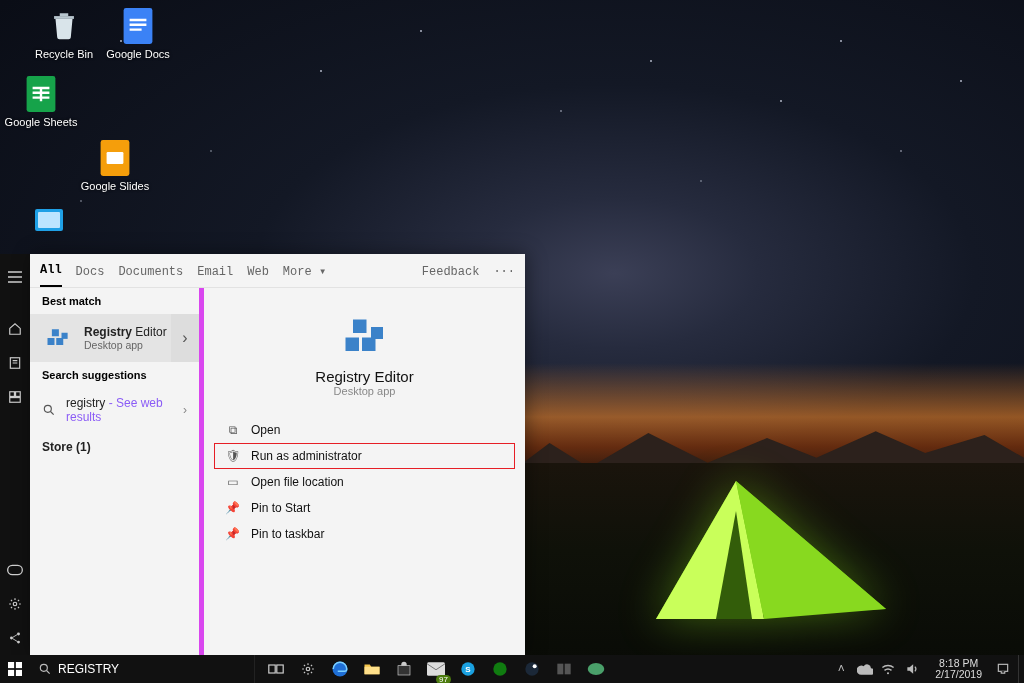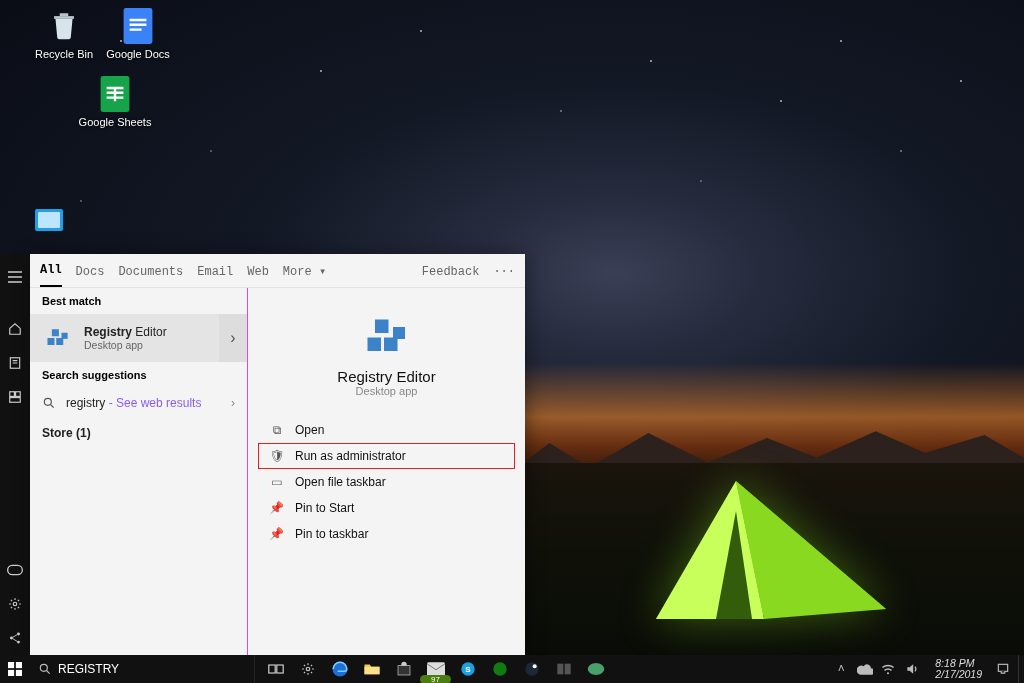--- a/index.html
+++ b/index.html
@@ -99,21 +99,21 @@
     left: 30px;
     top: 254px;
     width: 495px;
     bottom: 28px;
     background: #f4f4f4;
     color: #222;
     z-index: 5;
     display: flex;
     box-shadow: 2px 0 18px rgba(0,0,0,.4);
   }
-  .panel-left { width: 218px; border-right: 1px solid #d946ef; display:flex; flex-direction:column; }
+  .panel-left { width: 174px; border-right: 5px solid #d946ef; display:flex; flex-direction:column; }
   .panel-right { flex:1; display:flex; flex-direction:column; }
   .tabs {
     height: 34px;
     display: flex;
     align-items: flex-end;
     padding: 0 10px;
     gap: 14px;
     border-bottom: 1px solid #e2e2e2;
     font-size: 12px;
     color:#666;
@@ -200,21 +200,21 @@
   .searchbox input::placeholder { color:#777; text-transform:none; }
   .tb-apps { display:flex; align-items:center; gap:2px; padding-left:6px; }
   .tb-app {
     width: 30px; height:100%;
     display:flex; align-items:center; justify-content:center;
     cursor:pointer;
   }
   .tb-spacer { flex:1; }
   .systray { display:flex; align-items:center; gap:8px; padding:0 6px; }
   .systray .trayicon { width:16px; text-align:center; color:#bbb; cursor:pointer; }
-  .clock { text-align:left; line-height:1.05; font-size:10.5px; padding:2px 6px; cursor:pointer;font-style:italic;}
+  .clock { text-align:center; line-height:1.05; font-size:10.5px; padding:2px 6px; cursor:pointer;}
   .show-desktop { width:6px; border-left:1px solid #333; cursor:pointer; }
 
   
   svg { display:block; }
 </style>
 </head>
 <body>
 
 <div class="wallpaper">
 
@@ -263,29 +263,40 @@
       <div class="di-icon">
         <svg width="30" height="36" viewBox="0 0 24 30">
             <rect width="24" height="30" rx="2" fill="#3b82f6"></rect>
             <path fill="#fff" d="M5 9h14v2H5zm0 4h14v2H5zm0 4h10v2H5z"></path>
           </svg>
       </div>
       <div class="di-label">Google Docs</div>
     </div>
   </div>
   <div style="height:4px"></div>
-  <div style="margin-left:74px">
+  <div style="">
     <div class="di-cell">
       <div class="di-icon">
         <svg width="30" height="36" viewBox="0 0 24 30">
             <rect width="24" height="30" rx="2" fill="#16a34a"></rect>
             <path fill="#fff" d="M5 9h14v2H5zm0 4h14v2H5zm0 4h14v2H5zM11 9h2v12h-2z"></path>
           </svg>
       </div>
       <div class="di-label">Google Sheets</div>
+    </div>
+  </div>
+  <div style="margin-left:74px">
+    <div class="di-cell">
+      <div class="di-icon">
+        <svg width="30" height="36" viewBox="0 0 24 30">
+            <rect width="24" height="30" rx="2" fill="#f59e0b"></rect>
+            <rect x="5" y="10" width="14" height="10" rx="1" fill="#fff"></rect>
+          </svg>
+      </div>
+      <div class="di-label">Google Slides</div>
     </div>
   </div>
 </div>
 
 <div class="di-cell" style="position:absolute;left:12px;top:198px;z-index:1">
   <div class="di-icon">
    <svg width="28" height="22">
         <rect width="28" height="22" rx="2" fill="#1fa0e6"></rect>
         <rect x="3" y="3" width="22" height="16" rx="1" fill="#bde5ff"></rect>
       </svg>
@@ -408,21 +419,21 @@
       <div class="action">
         <span class="aicon">⧉</span>
         <span>Open</span>
       </div>
       <div class="action highlight">
         <span class="aicon">🛡</span>
         <span>Run as administrator</span>
       </div>
       <div class="action">
         <span class="aicon">▭</span>
-        <span>Open file taskbar</span>
+        <span>Open file location</span>
       </div>
       <div class="action">
         <span class="aicon">📌</span>
         <span>Pin to Start</span>
       </div>
       <div class="action">
         <span class="aicon">📌</span>
         <span>Pin to taskbar</span>
       </div>
     </div>
@@ -479,21 +490,21 @@
       <svg width="16" height="16" viewBox="0 0 24 24">
           <rect x="3" y="7" width="18" height="14" fill="#333" stroke="#ccc"></rect>
           <path fill="#ccc" d="M8 7V5a4 4 0 0 1 8 0v2"></path>
         </svg>
     </div>
     <div class="tb-app" style="position:relative">
       <svg width="18" height="14" viewBox="0 0 24 18">
           <rect width="24" height="18" rx="2" fill="#ddd"></rect>
           <path d="M0 2l12 8L24 2" fill="none" stroke="#555"></path>
         </svg>
-      <span style="position:absolute;bottom:-1px;right:0;background:#4d7c0f;color:#fff;font-size:8px;border-radius:8px;padding:0 11px">97</span>
+      <span style="position:absolute;bottom:-1px;right:0;background:#4d7c0f;color:#fff;font-size:8px;border-radius:8px;padding:0 3px">97</span>
     </div>
     <div class="tb-app">
       <svg width="16" height="16" viewBox="0 0 24 24">
           <circle cx="12" cy="12" r="10" fill="#1aa1e1"></circle>
           <text x="12" y="16" text-anchor="middle" font-size="12" fill="#fff" font-weight="bold">S</text>
         </svg>
     </div>
     <div class="tb-app">
       <svg width="16" height="16" viewBox="0 0 24 24">
           <circle cx="12" cy="12" r="10" fill="#107c10"></circle>

